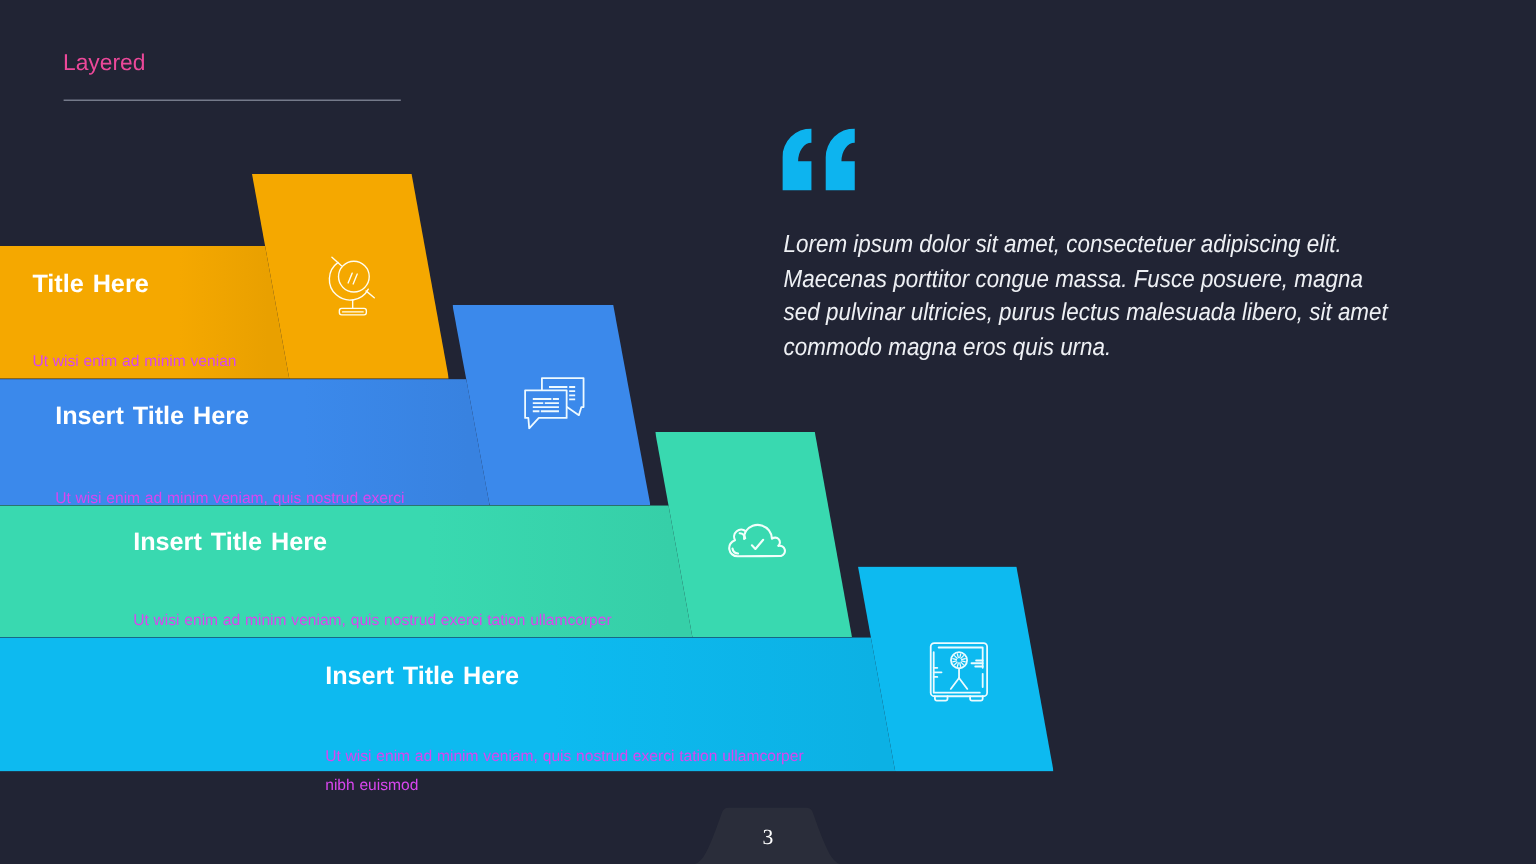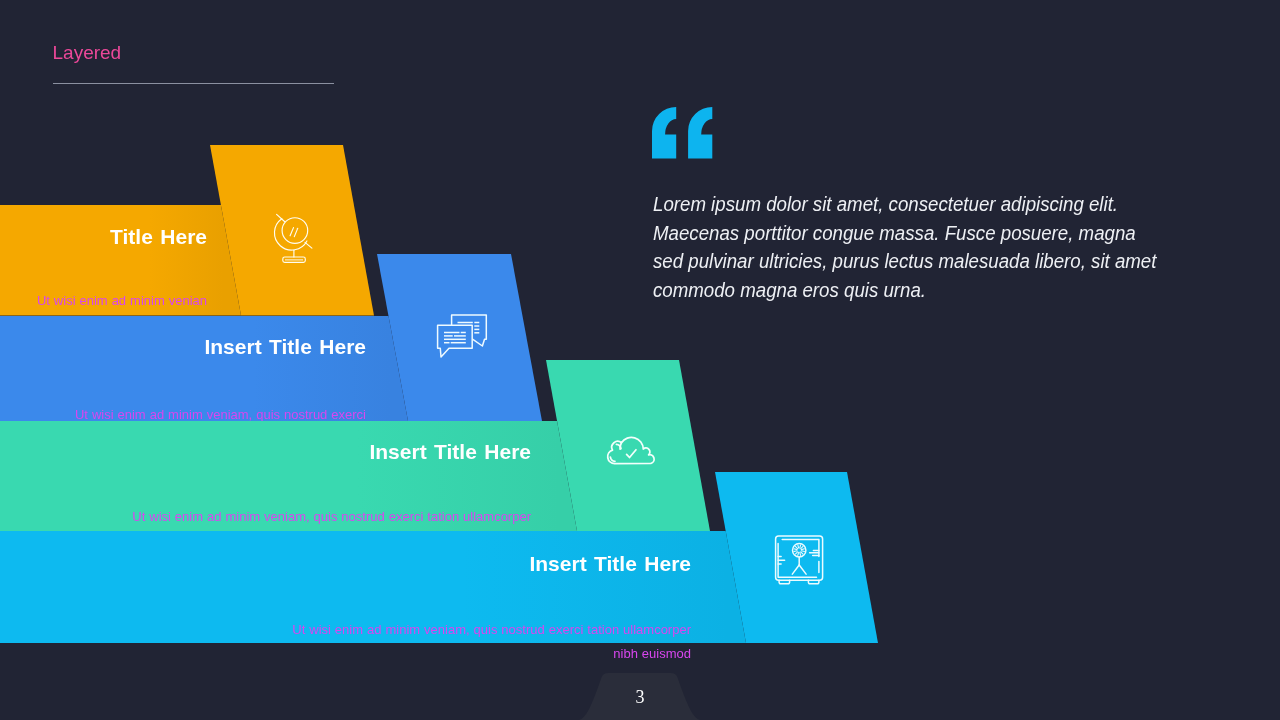--- a/index.html
+++ b/index.html
@@ -13,21 +13,21 @@
 
 
 .quote-mark{position:absolute;left:651.7px;top:106.7px;}
 .quote-text{position:absolute;left:653px;top:190px;width:558px;font-size:20.5px;line-height:28.7px;font-style:italic;color:#eef0f4;
   transform:scaleX(0.911);transform-origin:0 0;}
 
 
 .layer{position:absolute;left:0;top:0;width:1280px;height:720px;}
 .para{position:absolute;}
 .bar{position:absolute;left:0;}
-.bar-txt{position:absolute;text-align:right;}
+.bar-txt{position:absolute;}
 .bar-title{font-weight:bold;font-size:21px;color:#ffffff;line-height:21px;word-spacing:1.6px;}
 .bar-desc{font-size:13px;line-height:24px;color:#d946ef;word-spacing:0.35px;margin-top:37px;}
 .para-ico{position:absolute;}
 
 
 .pagenum{position:absolute;left:0px;top:673px;width:1280px;height:47px;}
 .pagenum-text{position:absolute;left:0;top:686px;width:1280px;text-align:center;font-size:18px;color:#ffffff;font-family:"Liberation Serif",serif;line-height:22px;}
 </style>
 </head>
 <body>

